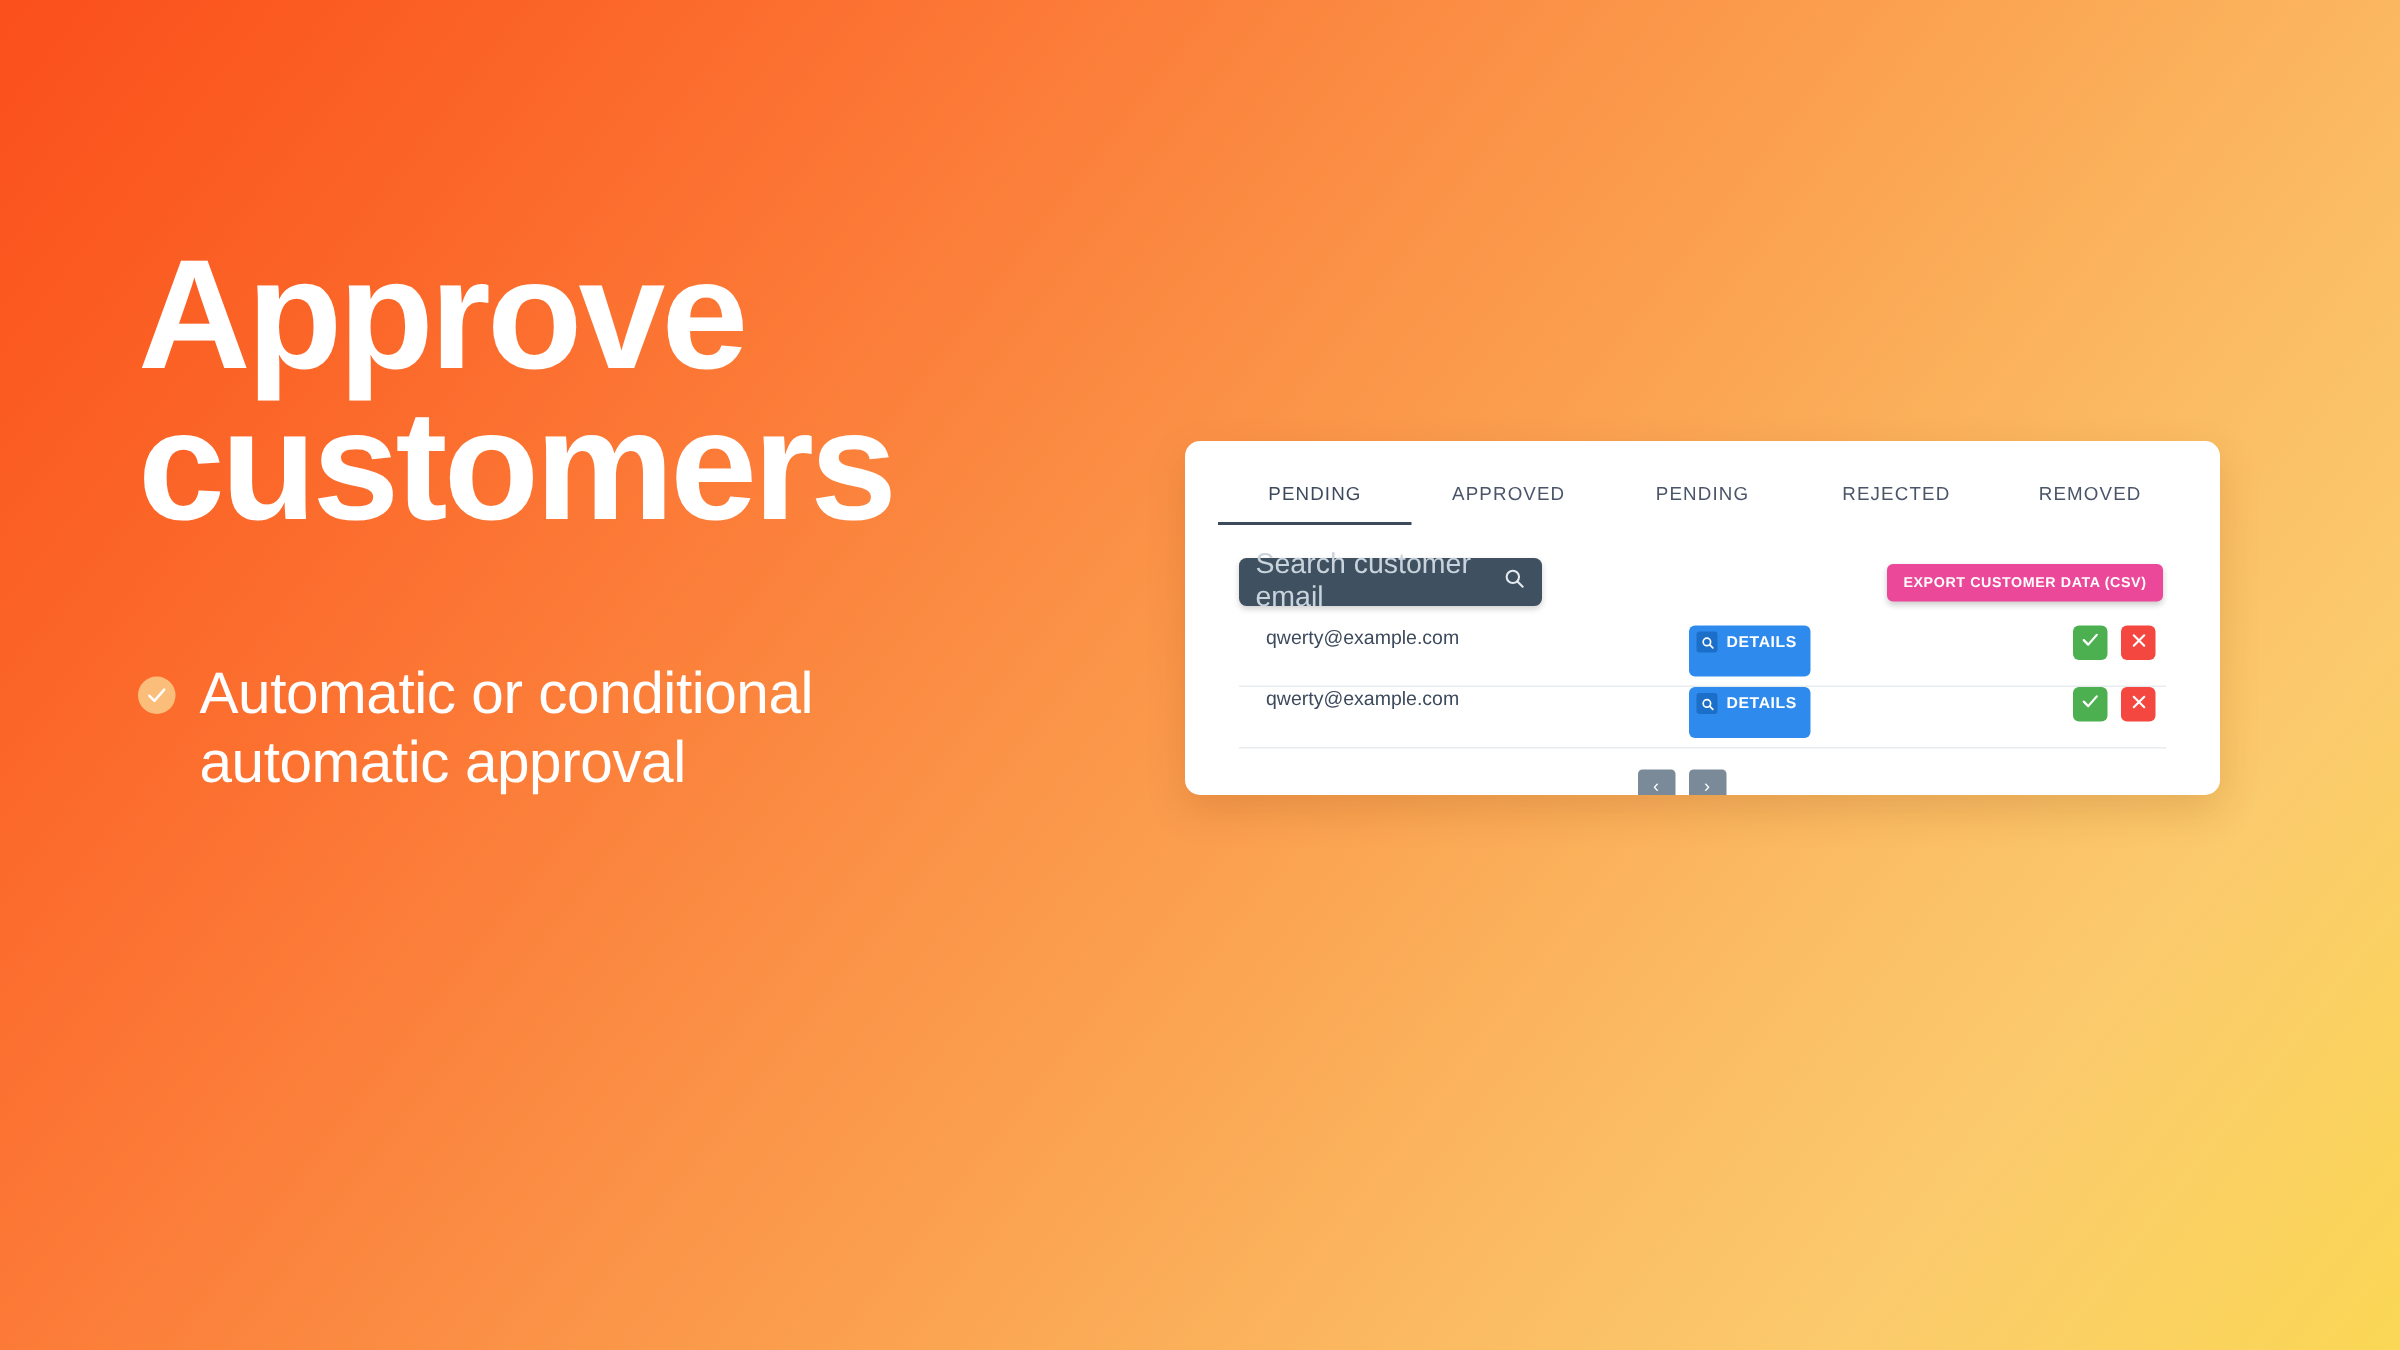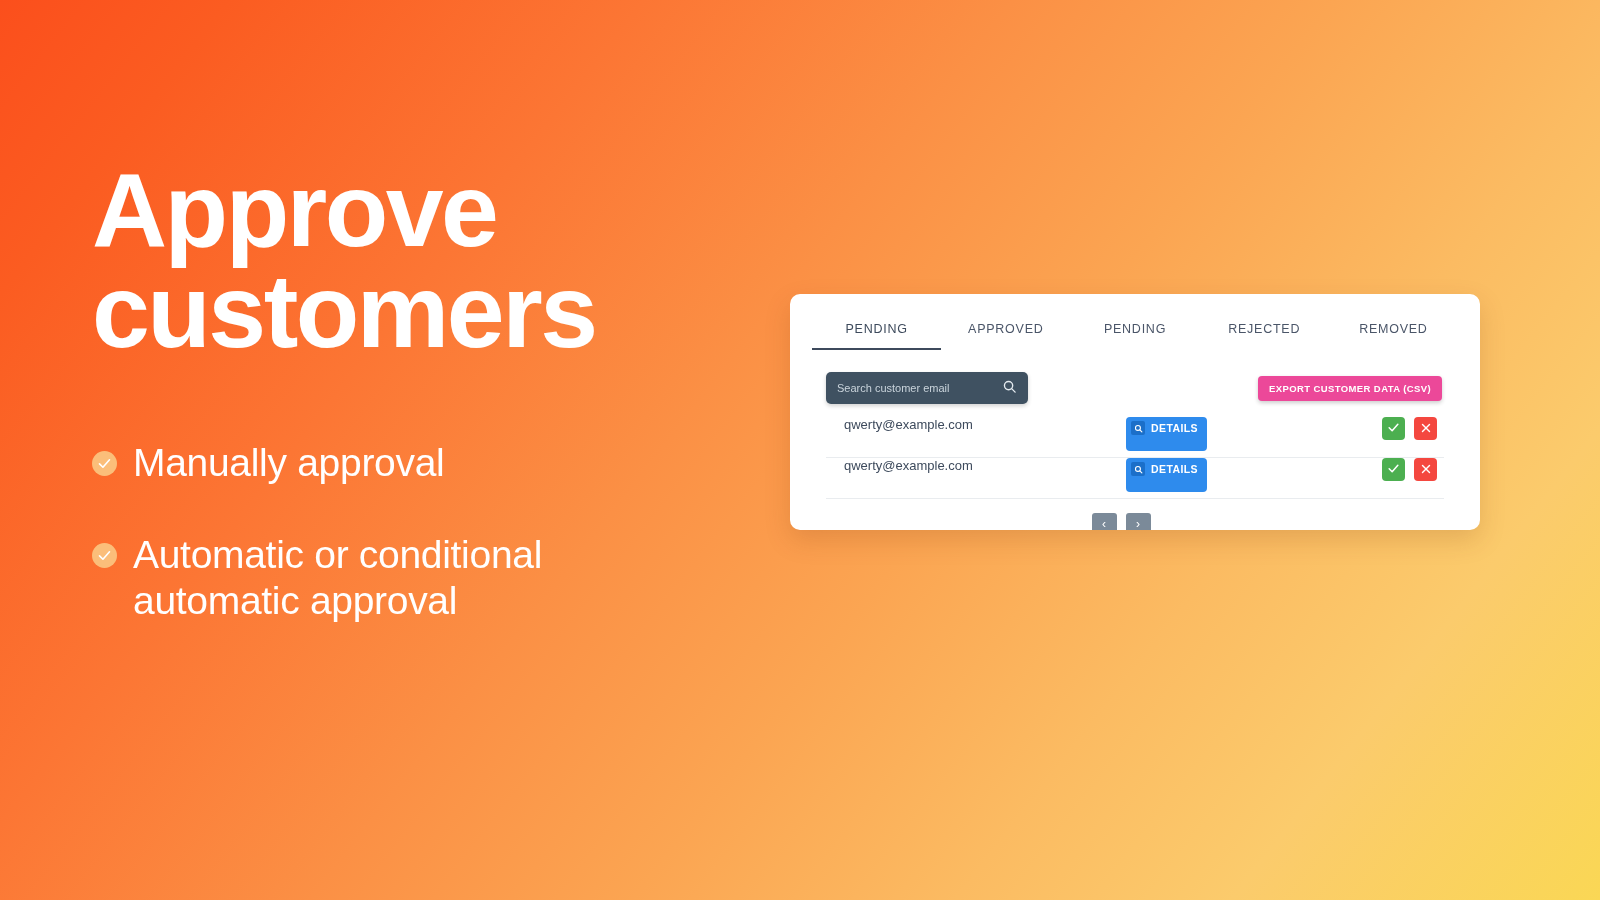--- a/index.html
+++ b/index.html
@@ -130,21 +130,21 @@
     border-radius: 5px;
     display: flex;
     align-items: center;
     padding: 0 11px;
     box-shadow: 0 2px 4px rgba(0,0,0,0.18);
   }
 
   .search-placeholder {
     flex: 1;
     color: #c9d3db;
-    font-size: 11px;
+    font-size: 19px;
   }
 
   .search-icon { display: block; flex: 0 0 auto; }
 
   .export-btn {
     height: 25px;
     background: #ec4899;
     border-radius: 4px;
     color: #ffffff;
     font-size: 9.5px;
@@ -245,28 +245,20 @@
   }
 </style>
 </head>
 <body>
 
 <div class="left-panel">
   <h1 class="headline">Approve
 customers</h1>
 
   <ul class="bullet-list">
-    <li class="bullet-item">
-      <span class="bullet-icon">
-        <svg width="15" height="15" viewBox="0 0 24 24" fill="none" stroke="#ffffff" stroke-width="2.6" stroke-linecap="round" stroke-linejoin="round">
-          <polyline points="4,12.5 9.5,18 20,6"></polyline>
-        </svg>
-      </span>
-      <span class="bullet-text">Manually approval</span>
-    </li>
 
     <li class="bullet-item">
       <span class="bullet-icon">
         <svg width="15" height="15" viewBox="0 0 24 24" fill="none" stroke="#ffffff" stroke-width="2.6" stroke-linecap="round" stroke-linejoin="round">
           <polyline points="4,12.5 9.5,18 20,6"></polyline>
         </svg>
       </span>
       <span class="bullet-text">Automatic or conditional
 automatic approval</span>
     </li>

